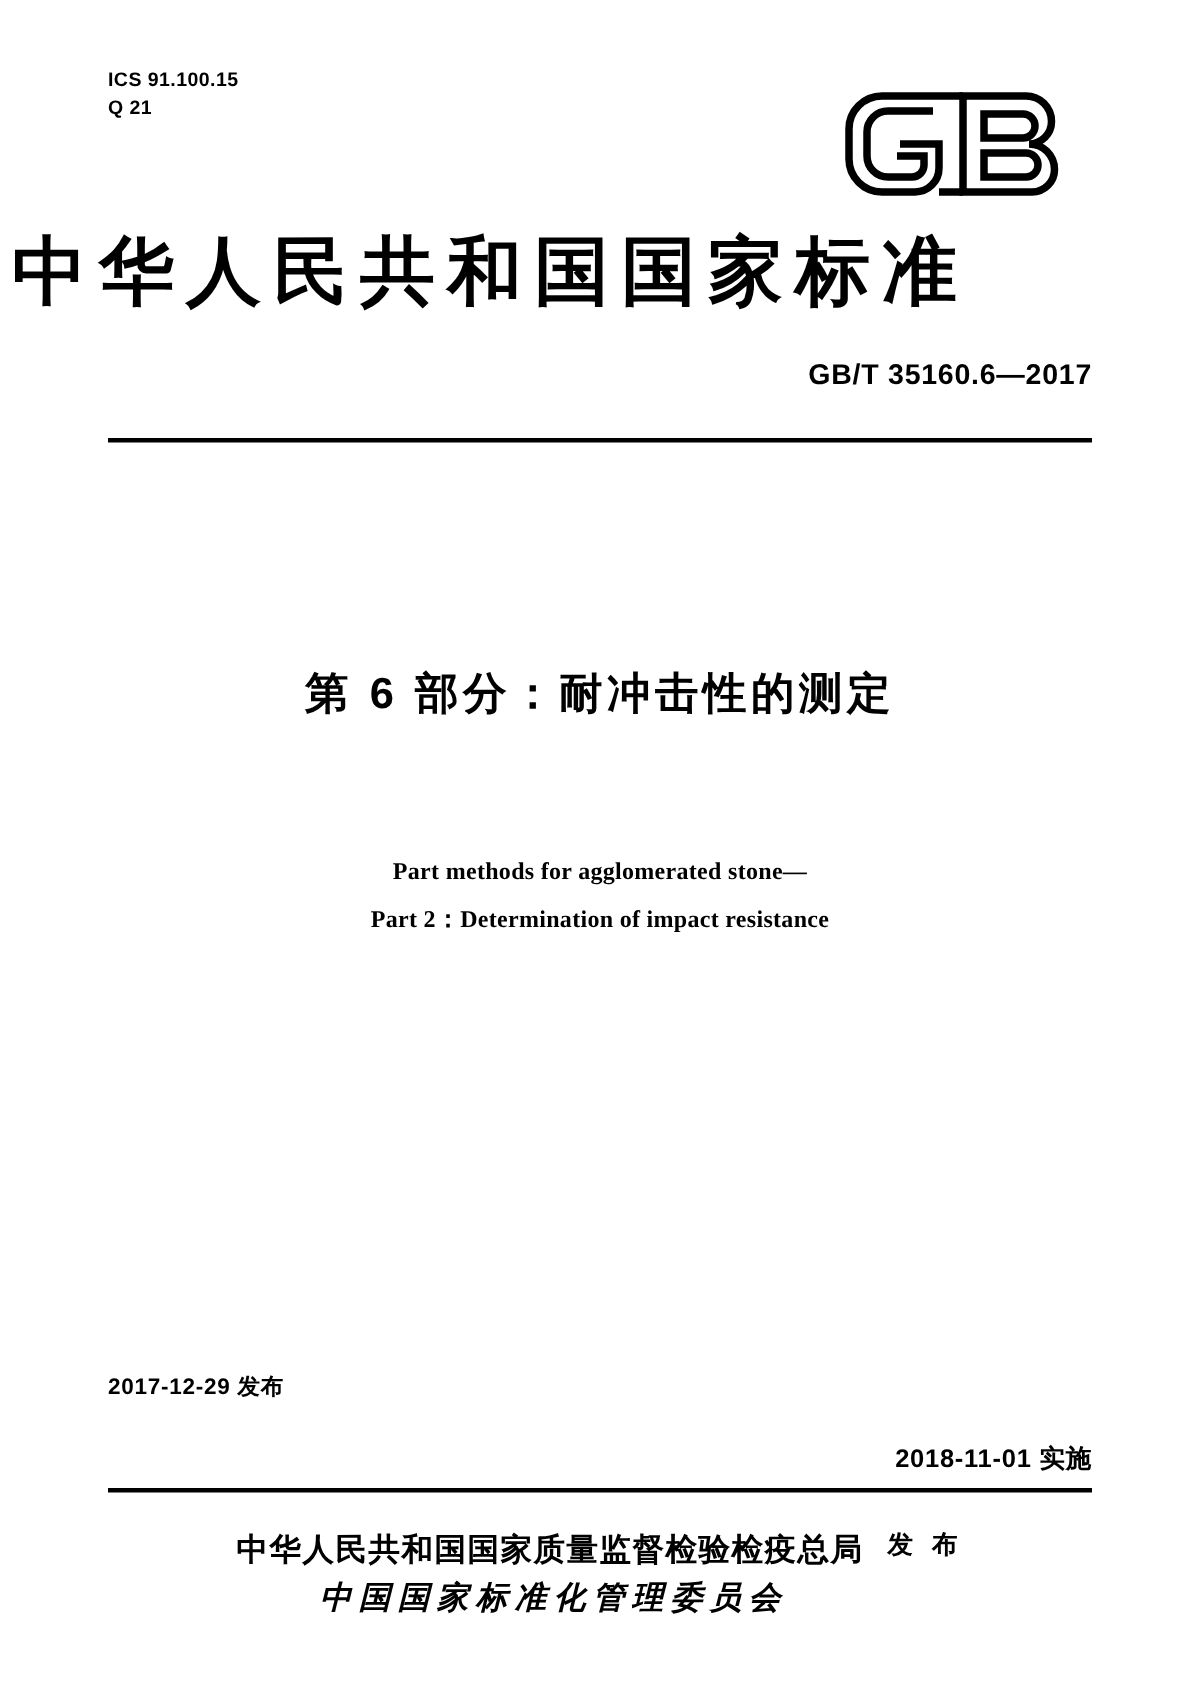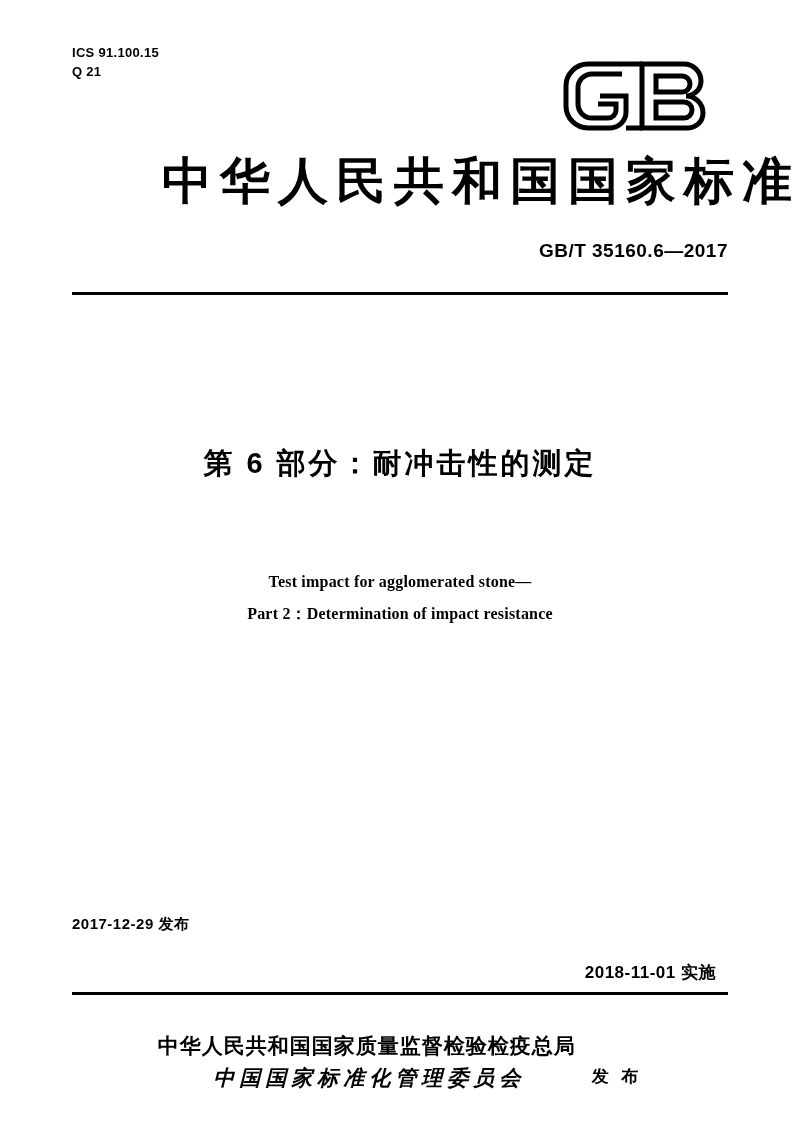--- a/index.html
+++ b/index.html
@@ -42,21 +42,21 @@
     width: 170px;
     height: 95px;
   }
 
   
   .national-title {
     position: absolute;
     left: 0;
     right: 0;
     top: 148px;
-    text-align: right;
+    text-align: left;
     font-family: "Liberation Sans", sans-serif;
     font-size: 50px;
     font-weight: bold;
     letter-spacing: 8px;
     padding-left: 8px;
     white-space: nowrap;
   }
 
   
   .std-number {
@@ -127,40 +127,38 @@
     position: absolute;
     left: 72px;
     top: 915px;
     font-family: "Liberation Sans", sans-serif;
     font-size: 15px;
     font-weight: bold;
     letter-spacing: 0.5px;
   }
   .date-impl {
     position: absolute;
-    right: 84px;
+    right: 72px;
     top: 961px;
     font-family: "Liberation Sans", sans-serif;
     font-size: 17px;
     font-weight: bold;
     letter-spacing: 0.5px;
     margin-left: 18px;
   }
 
   
   .issuer-block {
     position: absolute;
     left: 0;
     right: 0;
     top: 1018px;
     display: flex;
     justify-content: center;
-    align-items: flex-end;
     gap: 16px;
-    margin-top: 12px;
   }
   .issuer-names {
     text-align: center;
   }
   .issuer-line {
     font-family: "Liberation Sans", sans-serif;
     font-size: 21px;
     font-weight: bold;
     letter-spacing: 1px;
     line-height: 1.5;
@@ -211,21 +209,21 @@
 
   <div class="std-number">GB/T 35160.6—2017</div>
 
   <div class="rule-top"></div>
 
   <div class="cn-title">
     <div class="cn-title-line">第 6 部分：耐冲击性的测定</div>
   </div>
 
   <div class="en-title">
-    <div class="en-title-line">Test impact for agglomerated stone—</div>
+    <div class="en-title-line">Part methods for agglomerated stone—</div>
     <div class="en-title-line">Part 2：Determination of impact resistance</div>
   </div>
 
   <div class="rule-bottom"></div>
 
   <div class="date-issue">2017-12-29 发布</div>
   <div class="date-impl">2018-11-01 实施</div>
 
   <div class="issuer-block">
     <div class="issuer-names">

